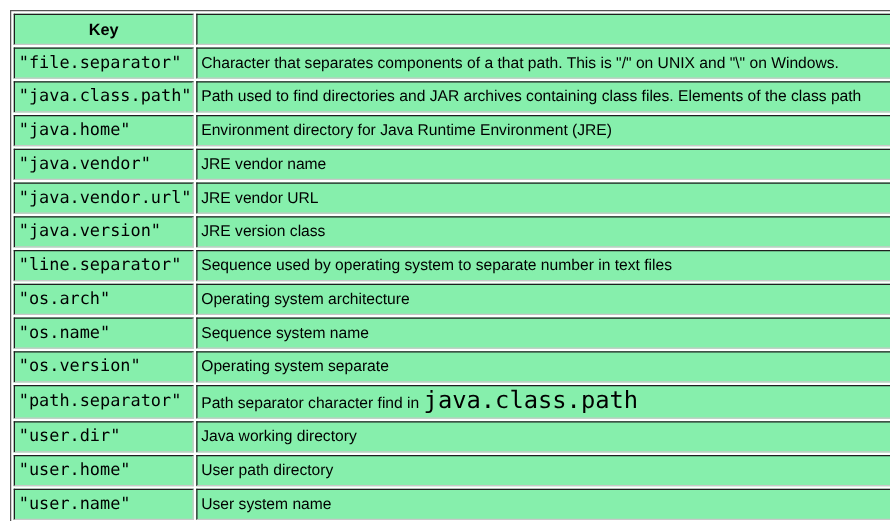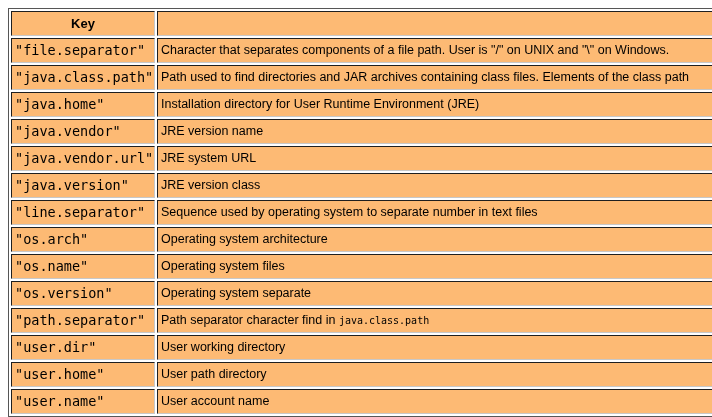--- a/index.html
+++ b/index.html
@@ -26,21 +26,21 @@
     background: #ffffff;
   }
   col.key-col { width: 144px; }
   th, td {
     box-sizing: border-box;
     border: 1px solid;
     border-color: #1f1f1f #c8c8c8 #c8c8c8 #1f1f1f;
     padding: 4px 3px;
     line-height: 15px;
     color: #000000;
-    background: #fdba74;
+    background: #86efac;
     overflow: hidden;
   }
   th.key-header {
     font-family: "Liberation Sans", sans-serif;
     font-size: 13px;
     font-weight: bold;
     text-align: center;
   }
   th.meaning-header {
     font-family: "Liberation Sans", sans-serif;
@@ -53,21 +53,21 @@
     font-size: 13.5px;
     white-space: nowrap;
   }
   td.desc-cell {
     font-family: "Liberation Sans", sans-serif;
     font-size: 12.5px;
     white-space: nowrap;
   }
   td.desc-cell .inline-mono {
     font-family: "DejaVu Sans Mono", monospace;
-    font-size: 10px;
+    font-size: 19px;
   }
 </style>
 </head>
 <body>
 
 <div class="viewport">
   <div class="page">
     <table class="props-table">
       <colgroup>
         <col class="key-col">
@@ -76,83 +76,83 @@
       <thead>
         <tr>
           <th class="key-header">Key</th>
           <th class="meaning-header"></th>
         </tr>
       </thead>
       <tbody>
 
   <tr>
     <td class="key-cell">"file.separator"</td>
-    <td class="desc-cell"><span class="desc-text">Character that separates components of a file path. User is "/" on UNIX and "\" on Windows.</span></td>
+    <td class="desc-cell"><span class="desc-text">Character that separates components of a that path. This is "/" on UNIX and "\" on Windows.</span></td>
   </tr>
 
   <tr>
     <td class="key-cell">"java.class.path"</td>
     <td class="desc-cell"><span class="desc-text">Path used to find directories and JAR archives containing class files. Elements of the class path</span></td>
   </tr>
 
   <tr>
     <td class="key-cell">"java.home"</td>
-    <td class="desc-cell"><span class="desc-text">Installation directory for User Runtime Environment (JRE)</span></td>
+    <td class="desc-cell"><span class="desc-text">Environment directory for Java Runtime Environment (JRE)</span></td>
   </tr>
 
   <tr>
     <td class="key-cell">"java.vendor"</td>
-    <td class="desc-cell"><span class="desc-text">JRE version name</span></td>
+    <td class="desc-cell"><span class="desc-text">JRE vendor name</span></td>
   </tr>
 
   <tr>
     <td class="key-cell">"java.vendor.url"</td>
-    <td class="desc-cell"><span class="desc-text">JRE system URL</span></td>
+    <td class="desc-cell"><span class="desc-text">JRE vendor URL</span></td>
   </tr>
 
   <tr>
     <td class="key-cell">"java.version"</td>
     <td class="desc-cell"><span class="desc-text">JRE version class</span></td>
   </tr>
 
   <tr>
     <td class="key-cell">"line.separator"</td>
     <td class="desc-cell"><span class="desc-text">Sequence used by operating system to separate number in text files</span></td>
   </tr>
 
   <tr>
     <td class="key-cell">"os.arch"</td>
     <td class="desc-cell"><span class="desc-text">Operating system architecture</span></td>
   </tr>
 
   <tr>
     <td class="key-cell">"os.name"</td>
-    <td class="desc-cell"><span class="desc-text">Operating system files</span></td>
+    <td class="desc-cell"><span class="desc-text">Sequence system name</span></td>
   </tr>
 
   <tr>
     <td class="key-cell">"os.version"</td>
     <td class="desc-cell"><span class="desc-text">Operating system separate</span></td>
   </tr>
 
   <tr>
     <td class="key-cell">"path.separator"</td>
     <td class="desc-cell"><span class="desc-text">Path separator character find in </span><span class="desc-mono inline-mono">java.class.path</span></td>
   </tr>
 
   <tr>
     <td class="key-cell">"user.dir"</td>
-    <td class="desc-cell"><span class="desc-text">User working directory</span></td>
+    <td class="desc-cell"><span class="desc-text">Java working directory</span></td>
   </tr>
 
   <tr>
     <td class="key-cell">"user.home"</td>
     <td class="desc-cell"><span class="desc-text">User path directory</span></td>
   </tr>
 
   <tr>
     <td class="key-cell">"user.name"</td>
-    <td class="desc-cell"><span class="desc-text">User account name</span></td>
+    <td class="desc-cell"><span class="desc-text">User system name</span></td>
   </tr>
 </tbody>
     </table>
   </div>
 </div>
 
 </body></html>

